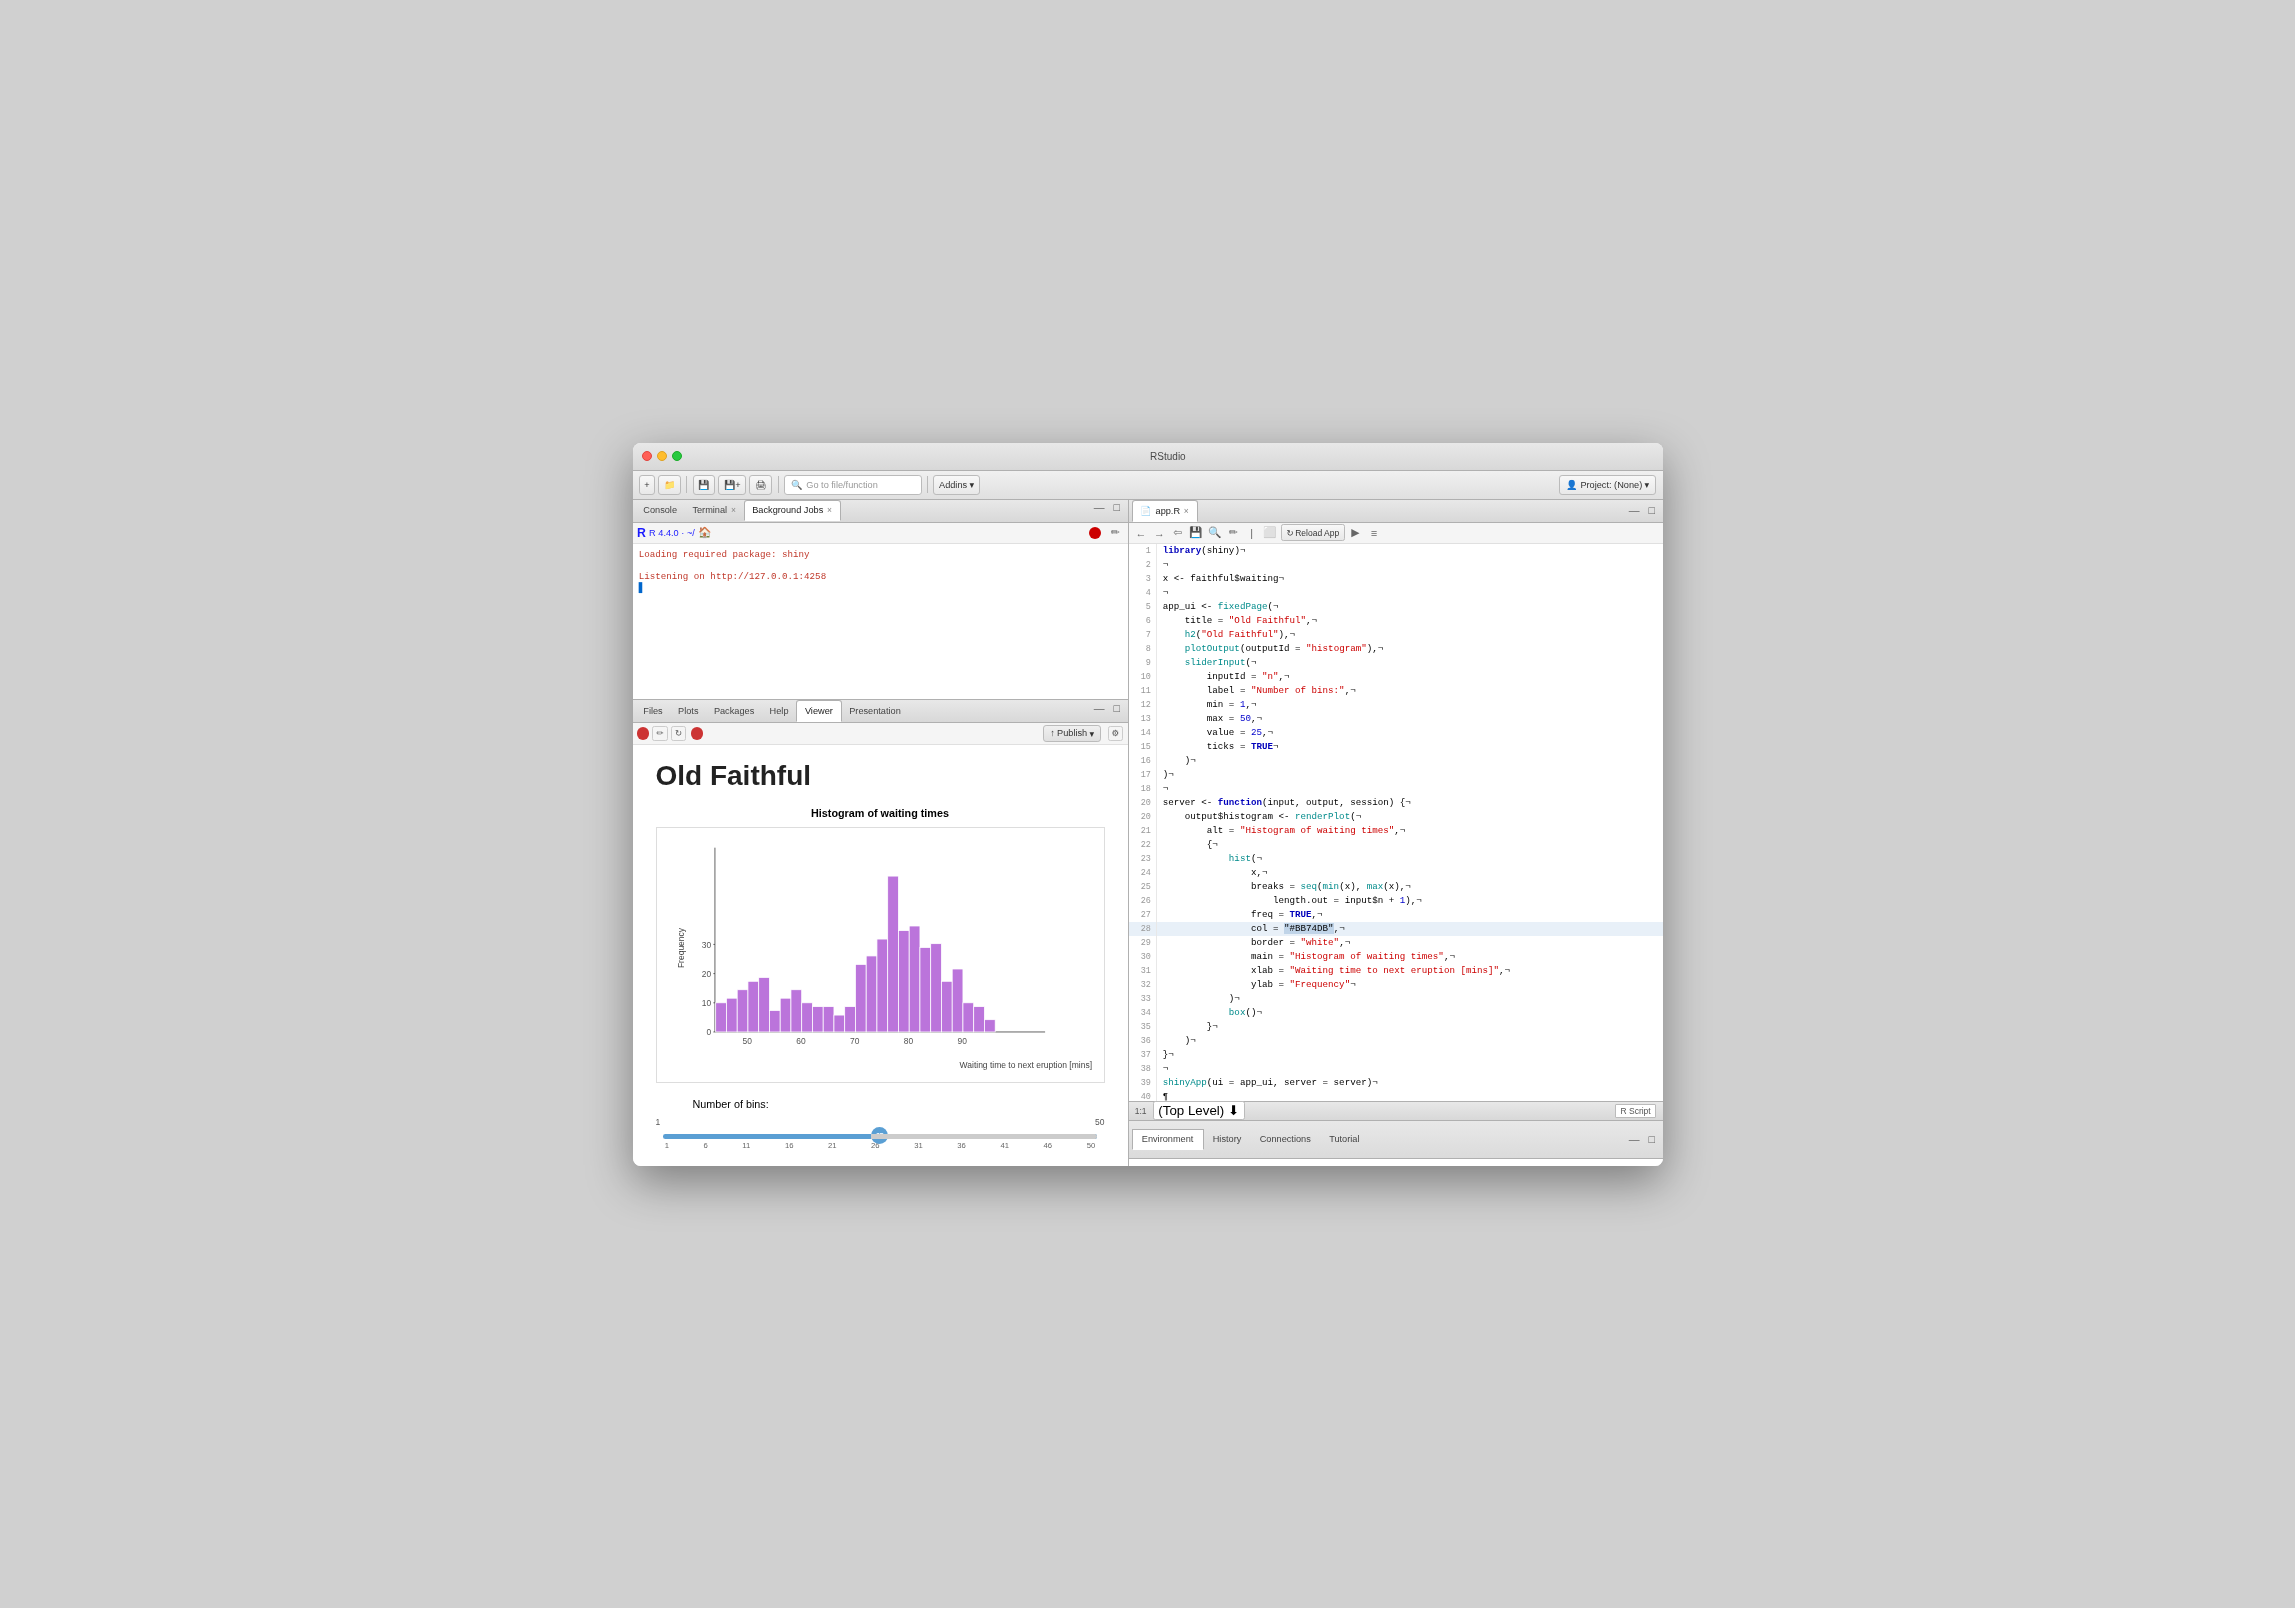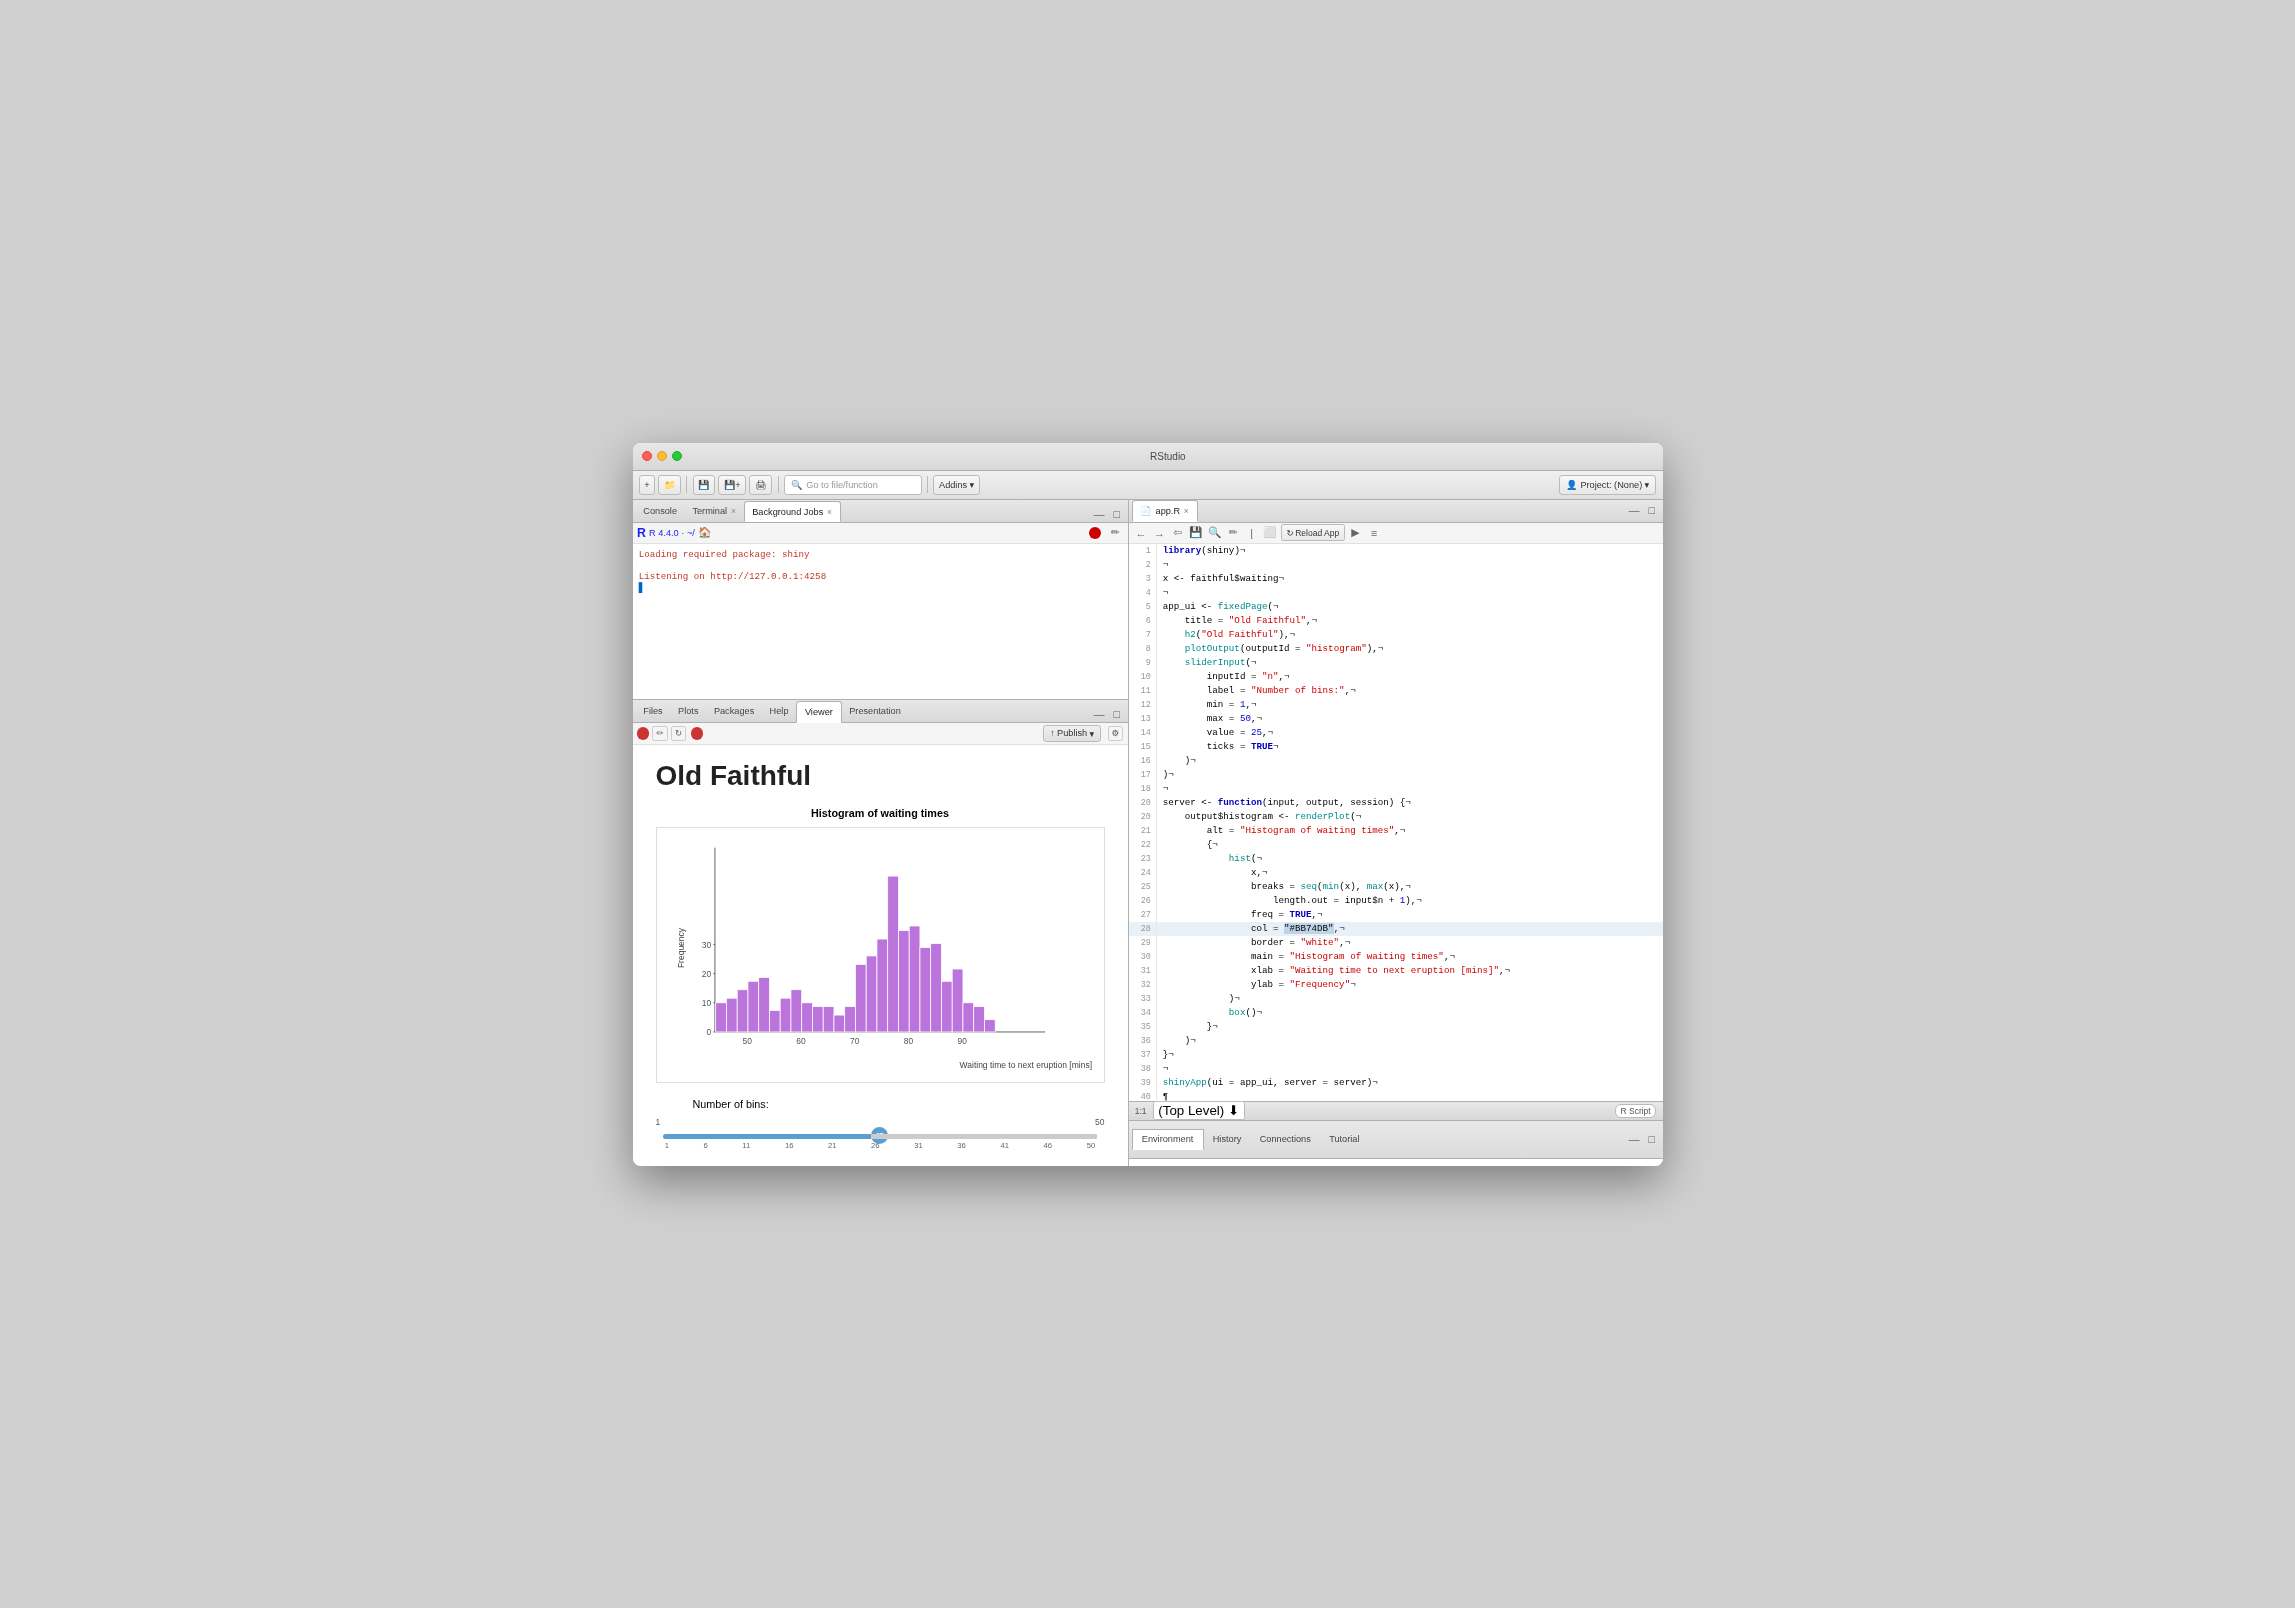--- a/index.html
+++ b/index.html
@@ -114,21 +114,21 @@
     
     .console-panel {
       flex: 1;
       display: flex;
       flex-direction: column;
       border-bottom: 0.8px solid #b0b0b0;
     }
     .panel-tabs {
       background: linear-gradient(#e8e8e8, #d8d8d8);
       display: flex;
-      align-items: flex-end;
+      align-items: flex-start;
       padding: 0 3.1px;
       border-bottom: 0.8px solid #b0b0b0;
       height: 23px;
       flex-shrink: 0;
     }
     .tab {
       padding: 0 7.7px;
       height: 21.5px;
       display: flex;
       align-items: center;
@@ -370,21 +370,21 @@
       background: white;
       border: 0.8px solid #bbb;
       border-radius: 2.3px;
       cursor: pointer;
     }
     .status-script {
       margin-left: auto;
       padding: 0.8px 4.6px;
       background: white;
       border: 0.8px solid #bbb;
-      border-radius: 6px;
+      border-radius: 1px;
     }
     
     .bottom-panel {
       height: 46px;
       border-top: 0.8px solid #b0b0b0;
       background: linear-gradient(#e8e8e8, #d8d8d8);
       display: flex;
       flex-direction: column;
       flex-shrink: 0;
     }

